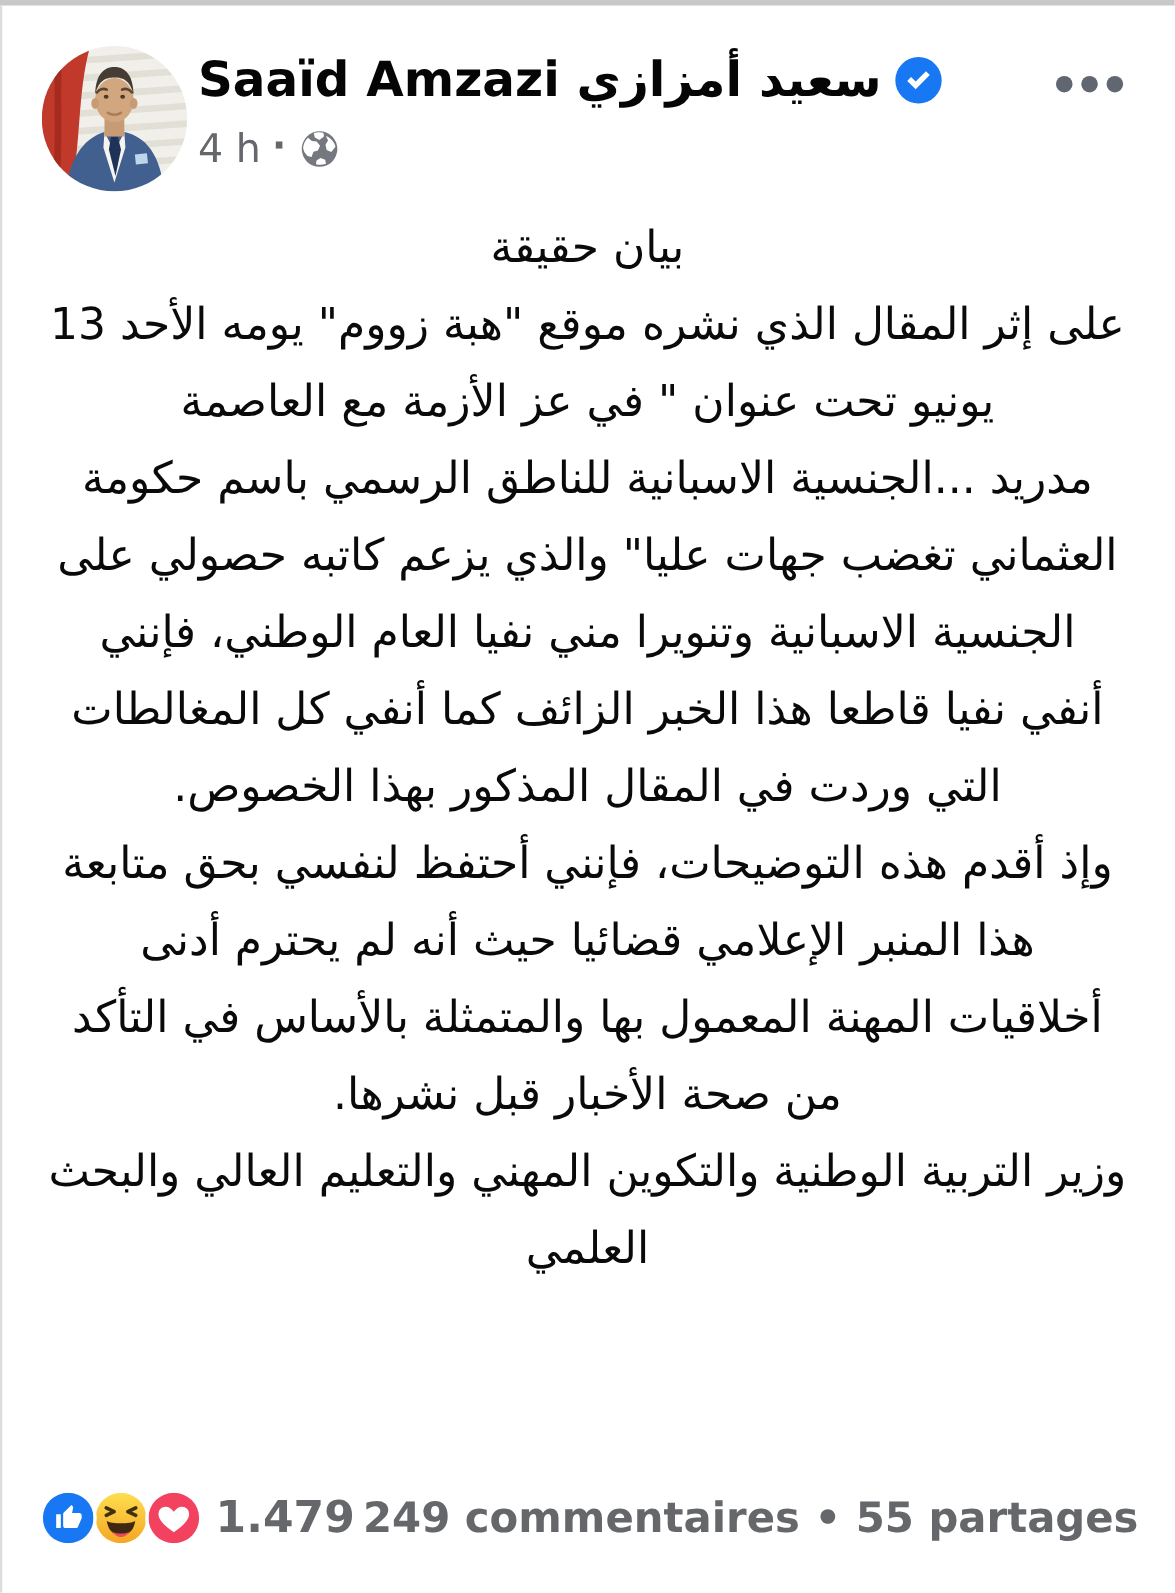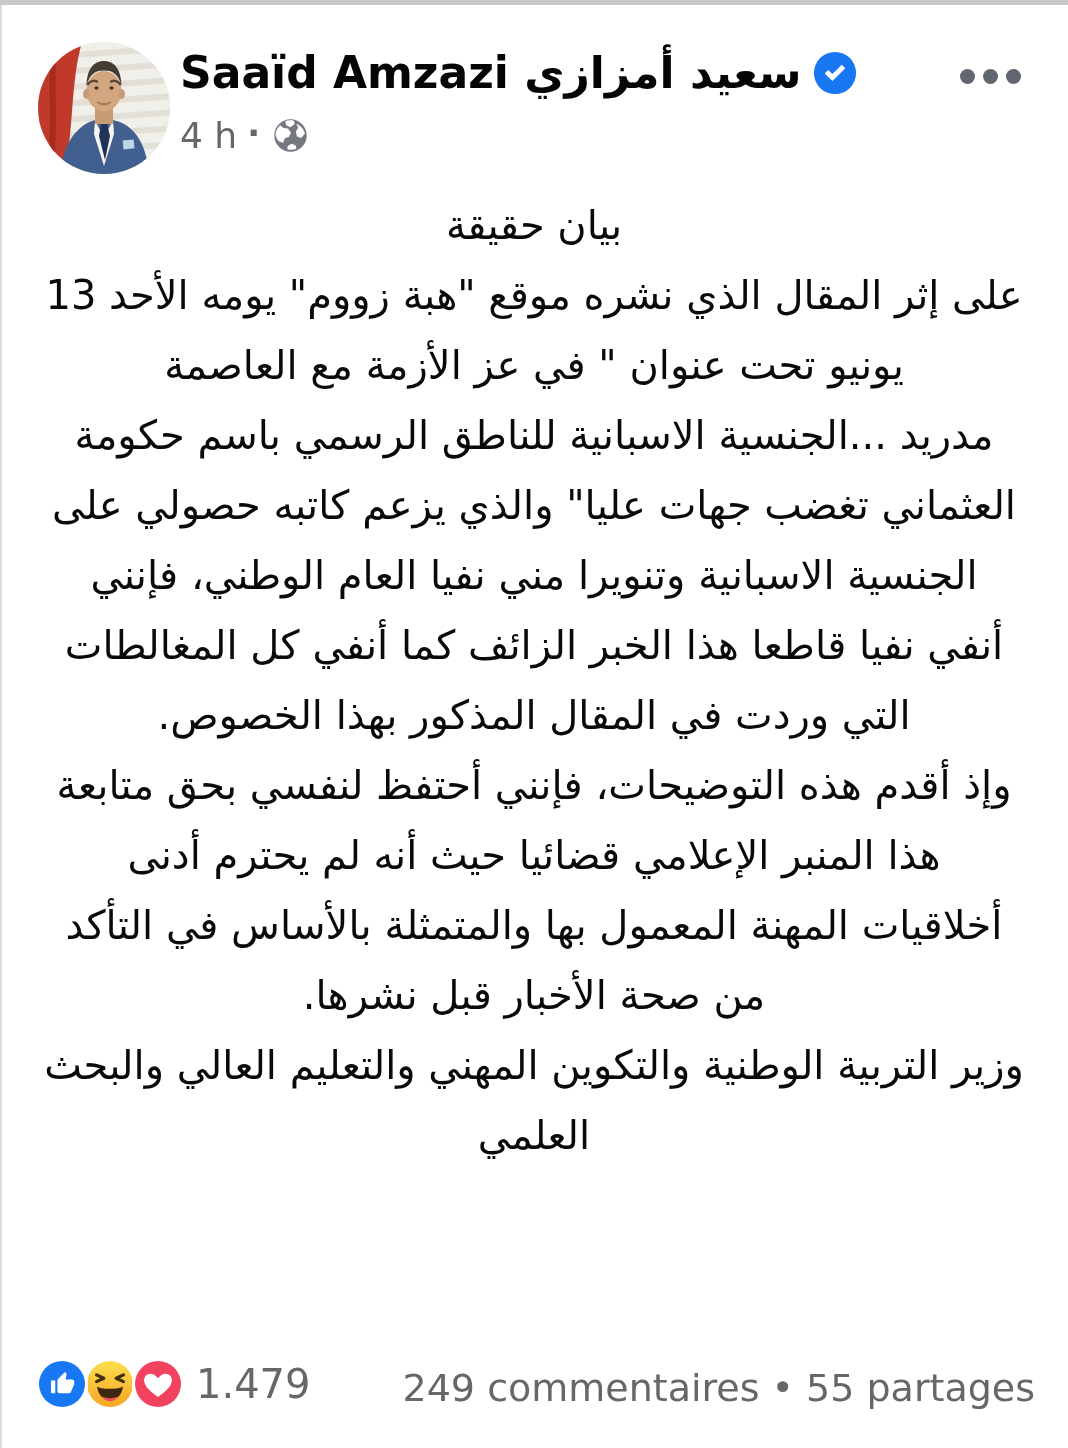--- a/index.html
+++ b/index.html
@@ -45,21 +45,21 @@
   
   .post-body { position:absolute; top:190px; left:33px; right:33px; }
   .body-line {
     direction:rtl; text-align:center; white-space:nowrap;
     font-size:40px; line-height:70px; height:70px; color:#0a0a0a;
   }
 
   
   .footer {
     position:absolute; top:1350px; left:36px; right:33px; height:60px;
-    display:flex; align-items:flex-end; justify-content:space-between;
+    display:flex; align-items:center; justify-content:space-between;font-weight:bold;
   }
   .reactions-summary { display:flex; align-items:center; cursor:pointer; }
   .reaction-chip {
     width:52px; height:52px; border-radius:50%; background:#fff;
     display:flex; align-items:center; justify-content:center;
   }
   .reaction-chip svg { width:46px; height:46px; display:block; }
   .chip-like { z-index:3; }
   .chip-haha { z-index:1; margin-left:-4px; }
   .chip-love { z-index:2; margin-left:-4px; }

